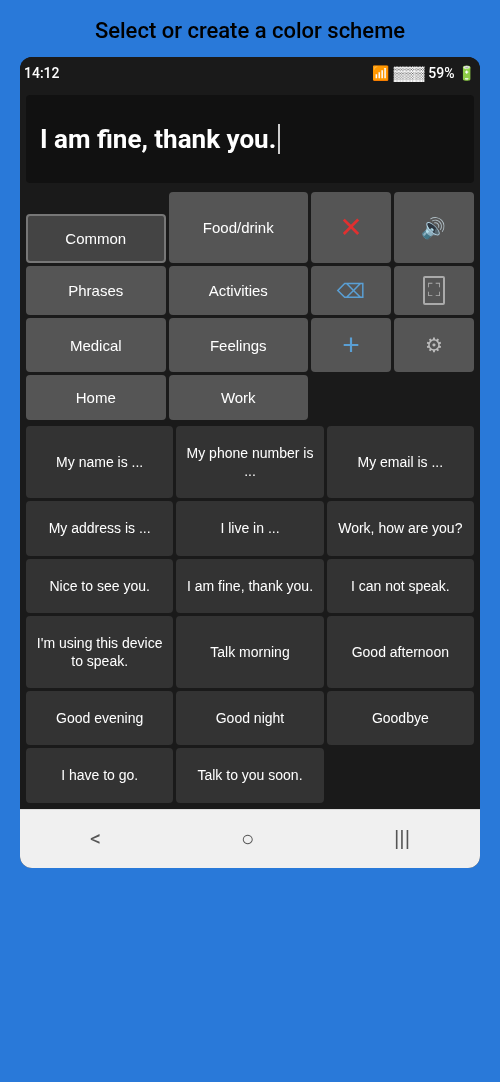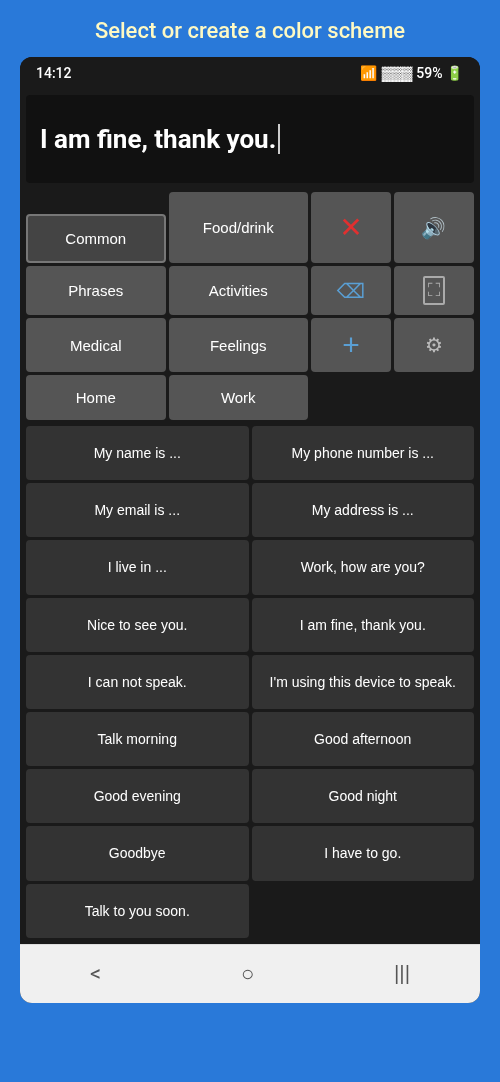--- a/index.html
+++ b/index.html
@@ -14,42 +14,42 @@
     }
 
     
     .top-header {
       width: 100%;
       background-color: #2979d9;
       text-align: center;
       padding: 18px 20px 14px;
     }
     .top-header-title {
-      color: #fef9c3;
+      color: #000000;
       font-size: 22px;
       font-weight: 500;
     }
 
     
     .phone-frame {
       width: 460px;
       background-color: #1a1a1a;
       border-radius: 12px;
       overflow: hidden;
       display: flex;
       flex-direction: column;
     }
 
     
     .status-bar {
       background-color: #1a1a1a;
       display: flex;
       justify-content: space-between;
       align-items: center;
-      padding: 8px 16px;
+      padding: 8px 4px;
       color: white;
       font-size: 14px;
       font-weight: 500;
     }
     .status-right {
       display: flex;
       align-items: center;
       gap: 4px;
     }
 
@@ -115,21 +115,21 @@
     .icon-btn.red-x { color: #e03030; font-size: 28px; }
     .icon-btn.blue-del { color: #5a9fd4; font-size: 22px; }
     .icon-btn.blue-plus { color: #5a9fd4; font-size: 32px; font-weight: 300; }
     .icon-btn.gray-speaker { color: #bbb; }
     .icon-btn.gray-expand { color: #bbb; }
     .icon-btn.gray-gear { color: #bbb; }
 
     
     .phrase-grid {
       display: grid;
-      grid-template-columns: 1fr 1fr;
+      grid-template-columns: 1fr 1fr 1fr;
       gap: 3px;
       padding: 3px 6px 6px;
     }
     .phrase-btn {
       background-color: #333;
       color: white;
       border: none;
       border-radius: 4px;
       padding: 18px 8px;
       font-size: 14px;

